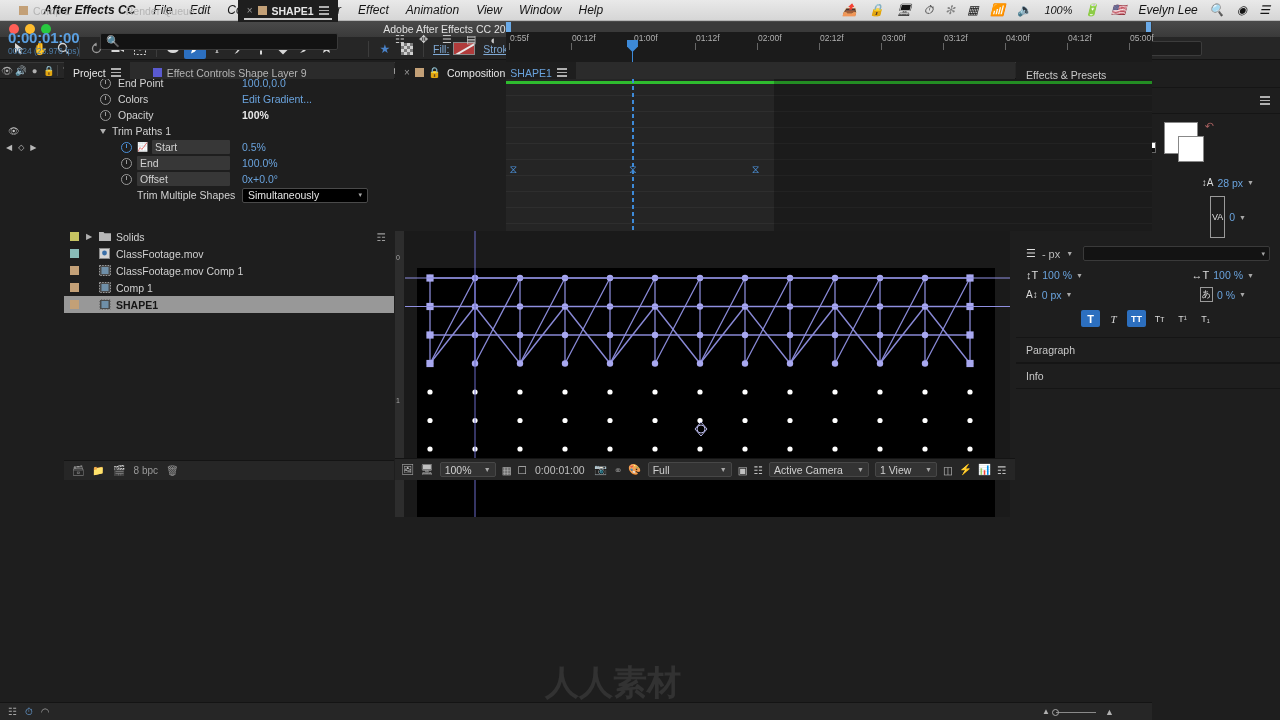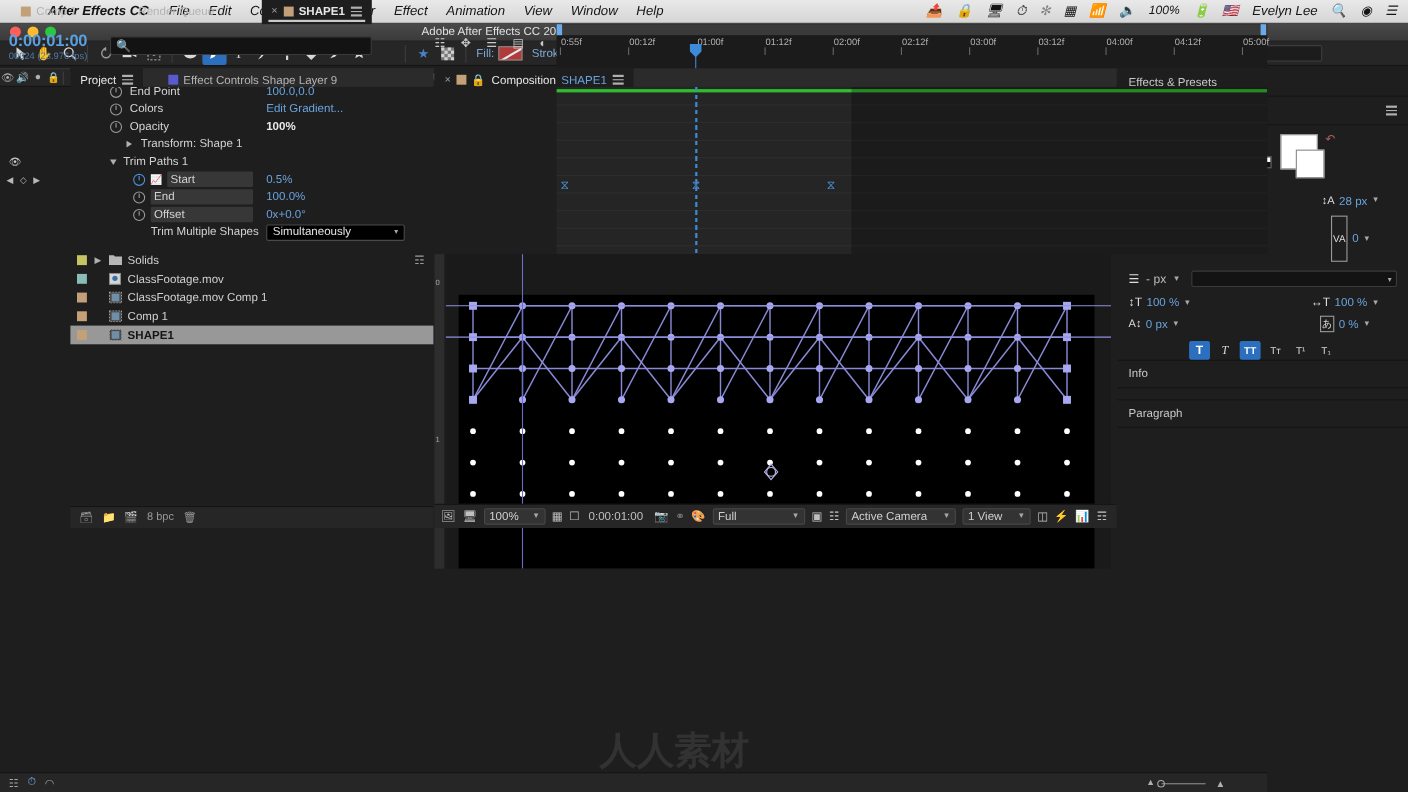--- a/index.html
+++ b/index.html
@@ -50,21 +50,21 @@
     background: #262626; border-bottom: 1px solid #141414;
     display: flex; align-items: center;
   }
   .tool {
     width: 22px; height: 20px; display: flex; align-items: center; justify-content: center;
     color: #cfcfcf; font-size: 12px; position: relative;
   }
   .tool.sel { background: #2c6fbf; border-radius: 2px; color: #fff; }
   .tool svg { display: block; }
   .sep { width: 1px; height: 16px; background: #3c3c3c; margin: 0 5px; }
-  .tb-label { font-size: 10.5px; color: #9a9a9a; margin: 0 4px; }
+  .tb-label { font-size: 10.5px; color: #9a9a9a; margin: 0 4px; text-decoration: underline; }
   .tb-label.blue { color: #7fa9d4; }
   .swatch-fill { width: 22px; height: 13px; border: 1px solid #888; background: #b03b3b;
     position: relative; overflow: hidden; }
   .swatch-fill:after { content:""; position:absolute; left:-4px; top:5px; width:32px; height:1.5px;
     background:#e8e8e8; transform: rotate(-30deg); }
   .swatch-stroke { width: 22px; height: 13px; border: 2px solid #e8e8e8; background: #1a1a1a; }
   .checkbox-sq { width: 9px; height: 9px; border: 1px solid #9a9a9a; background: #2b2b2b; display:inline-block; }
   .search-help {
     display: flex; align-items: center; gap: 5px; width: 270px; height: 15px;
     background: #1c1c1c; border: 1px solid #3c3c3c; border-radius: 2px;
@@ -864,25 +864,25 @@
           </div>
         <div class="stybtn">
             <span style="font-size:9px">T¹</span>
           </div>
         <div class="stybtn">
             <span style="font-size:9px">T₁</span>
           </div>
       </div>
     </div>
 
+    <div class="collapsed-panel" style="margin-top:10px">
+      <span>Paragraph</span>
+    </div>
     <div class="collapsed-panel">
       <span>Info</span>
-    </div>
-    <div class="collapsed-panel" style="margin-top:10px">
-      <span>Paragraph</span>
     </div>
   </div>
 
   <div id="timeline">
     <div class="panel-tabs">
       <div class="ptab" style="margin-left:10px">
         <span class="sq-chip" style="background:#c3a077"></span>
         <span>Comp 1</span>
       </div>
       <div class="ptab" style="margin-left:38px">
@@ -982,24 +982,20 @@
         <span class="stopwatch" style="position:absolute;left:100px"></span>
         <span class="prop-name" style="left:118px">Colors</span>
         <span class="prop-val" style="left:242px">Edit Gradient...</span>
       </div>
       <div class="tl-row">
         <span class="stopwatch" style="position:absolute;left:100px"></span>
         <span class="prop-name" style="left:118px">Opacity</span>
         <span class="prop-val white" style="left:242px;font-weight:bold">100%</span>
       </div>
       <div class="tl-row">
-        <span class="tri right" style="position:absolute;left:115px;top:5px"></span>
-        <span class="prop-name" style="left:128px">Transform: Shape 1</span>
-      </div>
-      <div class="tl-row">
         <span style="position:absolute;left:8px;color:#c8c8c8;font-size:9px">👁</span>
         <span class="tri down" style="position:absolute;left:100px;top:6px"></span>
         <span class="prop-name" style="left:112px">Trim Paths 1</span>
       </div>
       <div class="tl-row">
         <span style="position:absolute;left:6px;display:flex;gap:6px;align-items:center;color:#b8b8b8;font-size:8px">
           <span>◀</span>
           <span>◇</span>
           <span>▶</span>
         </span>

